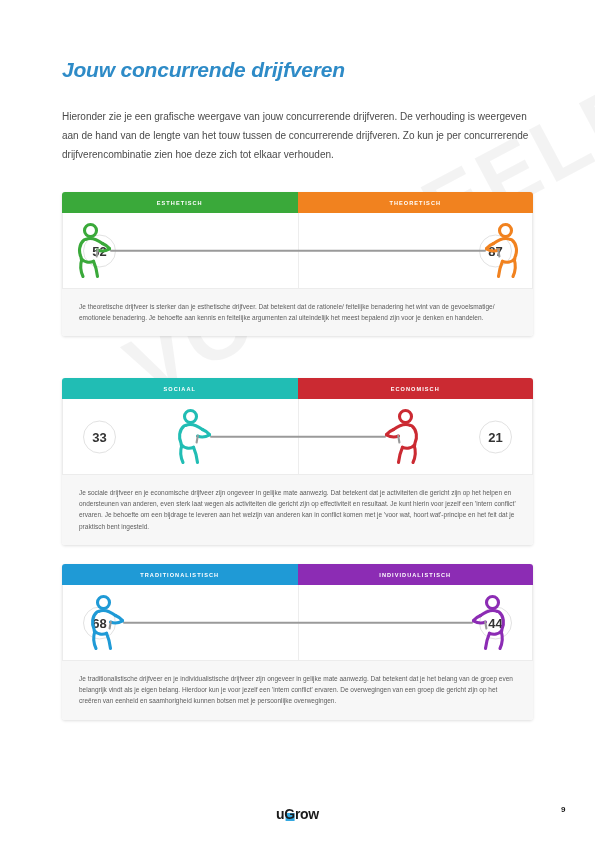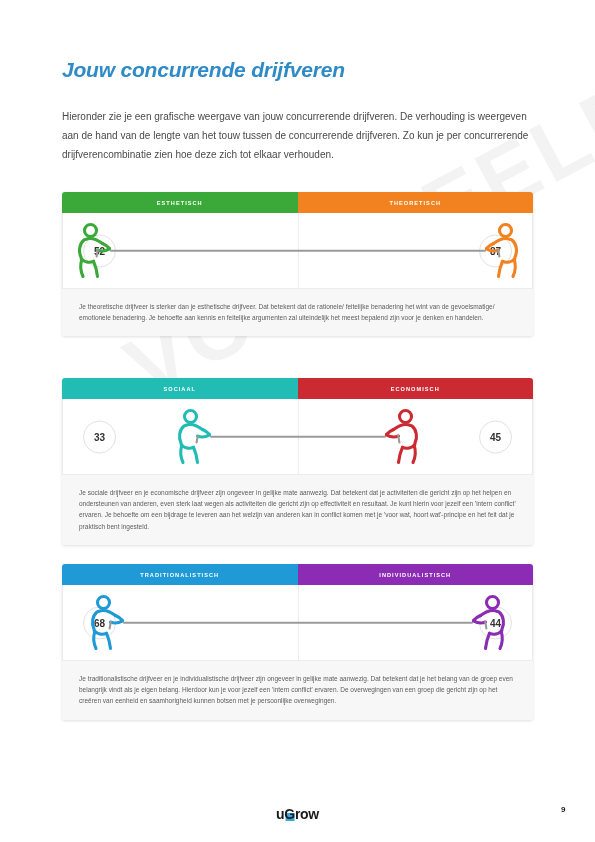--- a/index.html
+++ b/index.html
@@ -92,21 +92,21 @@
   }
   .score{
     position:absolute;
     top:50%;
     transform:translateY(-50%);
     width:31px;height:31px;
     border-radius:50%;
     border:1px solid #e2e2e2;
     background:#fff;
     display:flex;align-items:center;justify-content:center;
-    font-size:10px;font-weight:bold;color:#333;
+    font-size:13px;font-weight:bold;color:#333;
   }
   .score.left{left:20px;}
   .score.right{right:20px;}
 
   .rope{
     position:absolute;
     top:50%;
     height:2.4px;
     background:#9a9a9a;
     transform:translateY(-50%);
@@ -216,21 +216,21 @@
   </div>
 
   <div class="card c2">
     <div class="hdr">
       <div class="half" id="c2l" style="background: rgb(33, 189, 180);">SOCIAAL</div>
       <div class="half" id="c2r" style="background: rgb(203, 42, 50);">ECONOMISCH</div>
     </div>
     <div class="arena">
       <div class="midline"></div>
       <div class="score left">33</div>
-      <div class="score right">45</div>
+      <div class="score right">21</div>
       <div class="rope" id="c2rope" style="left: 146.5px; width: 176px;"></div>
       <div class="puller" id="c2pl" style="left: 109.5px;"><svg viewBox="0 0 46 58" width="46" height="58" xmlns="http://www.w3.org/2000/svg">
     <g fill="none" stroke="#21bdb4" stroke-width="3.1" stroke-linecap="round" stroke-linejoin="round">
       <circle cx="17.5" cy="8.5" r="6"></circle>
       <path d="M11 18 C6 22, 5.5 30, 8 35 L8.5 38"></path>
       <path d="M12.5 17.5 C18 15, 24 17.5, 29.5 21.5"></path>
       <path d="M29.5 21.5 C33 23, 35 24.5, 36.5 26.5"></path>
       <path d="M36.5 26.8 C32.5 29.2, 28 29.5, 24.5 28"></path>
       <path d="M8.5 37 C11 40, 16 41, 20.5 39.5"></path>
       <path d="M8.8 37.5 C7 43, 7.5 49, 10 54.5"></path>

